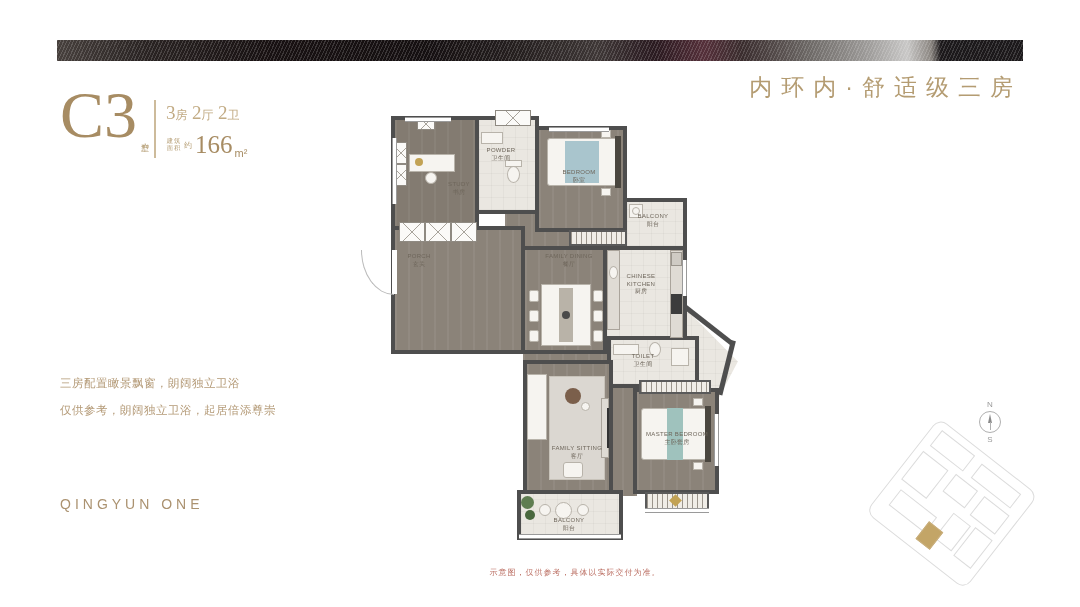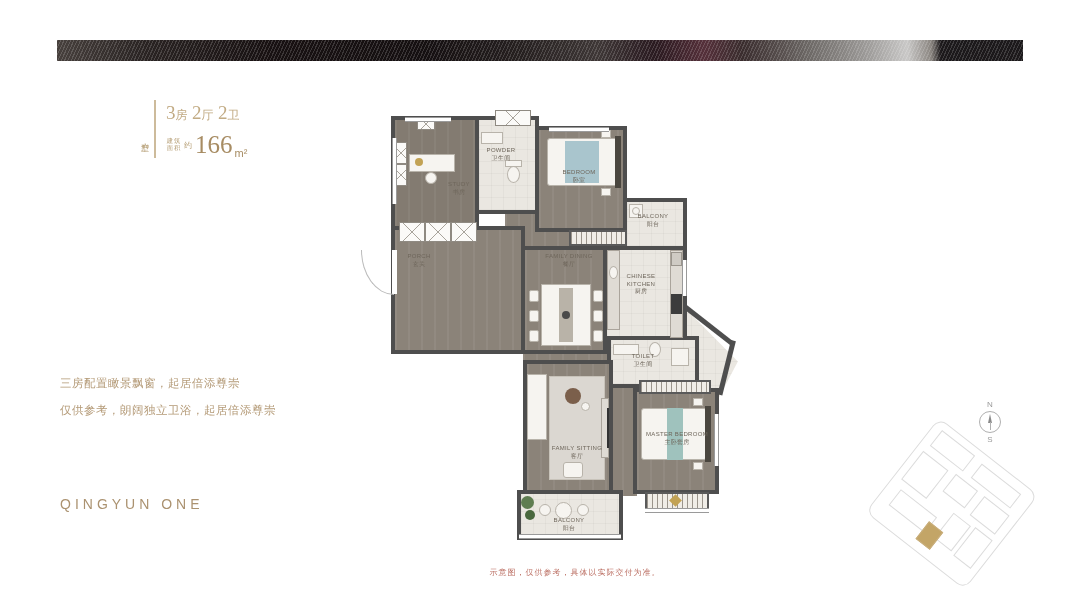--- a/index.html
+++ b/index.html
@@ -97,40 +97,42 @@
   .rug{background:#dbd7d1;border:1px solid #c8c3ba;}
   .plant{background:#5f7d51;border-radius:50%;}
 </style>
 </head>
 <body>
 
 <div id="stage">
 
   <div class="abs banner"></div>
 
-
+  <div class="abs tagline">内环内·舒适级三房</div>
+
+  <div class="abs unit-code">C3</div>
   <div class="abs unit-suffix">户型</div>
   <div class="abs unit-divider"></div>
   <div class="abs layout-line">
     <span class="num">3</span><span class="cjk">房</span>
     <span class="num">2</span><span class="cjk">厅</span>
     <span class="num">2</span><span class="cjk">卫</span>
   </div>
   <div class="abs area-line">
     <span class="area-cap">
       <span>建筑</span>
         <span>面积</span>
     </span>
     <span class="area-approx">约</span>
     <span class="area-value">166</span>
     <span class="area-unit">m²</span>
   </div>
 
   <div class="abs features">
-    <div>三房配置瞰景飘窗，起居倍添尊崇</div>
+    <div>三房配置瞰景飘窗，朗阔独立卫浴</div>
     <div>仅供参考，朗阔独立卫浴，起居倍添尊崇</div>
   </div>
 
   <div class="abs brand">QINGYUN ONE</div>
 
   <div class="abs disclaimer">示意图，仅供参考，具体以实际交付为准。</div>
 
   <div class="abs compass">
     <div>N</div>
     <div class="compass-circle">

